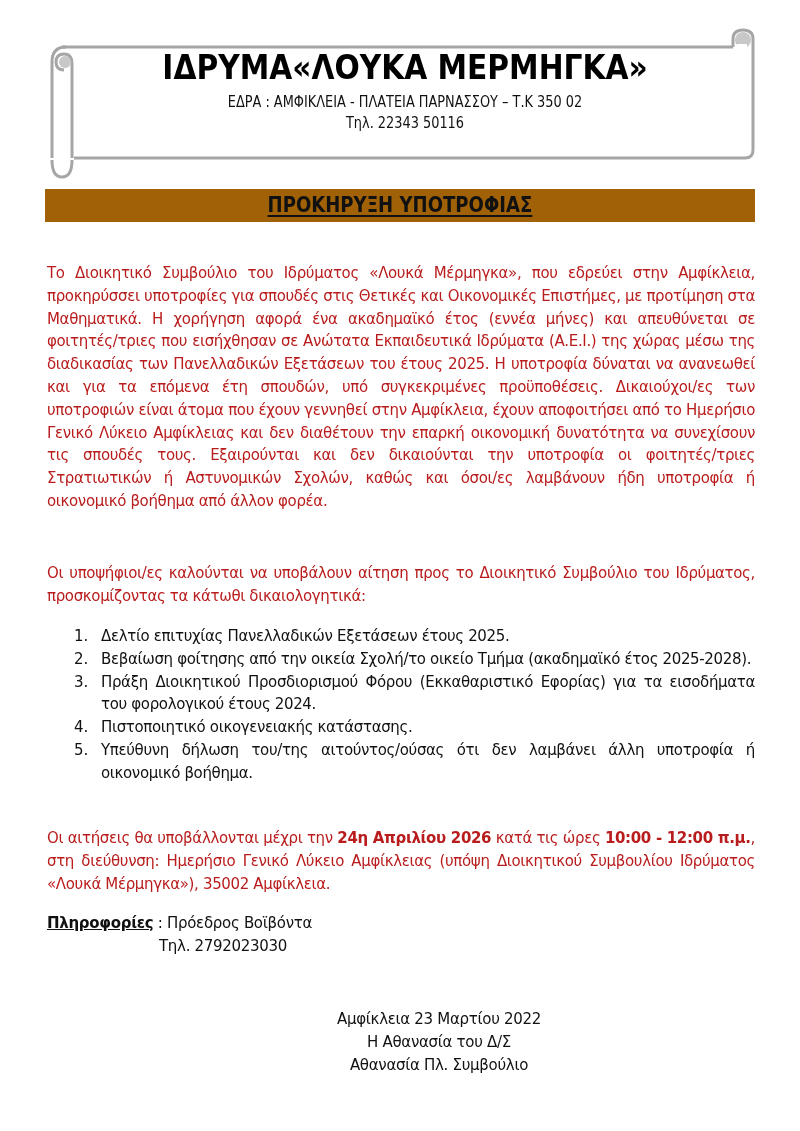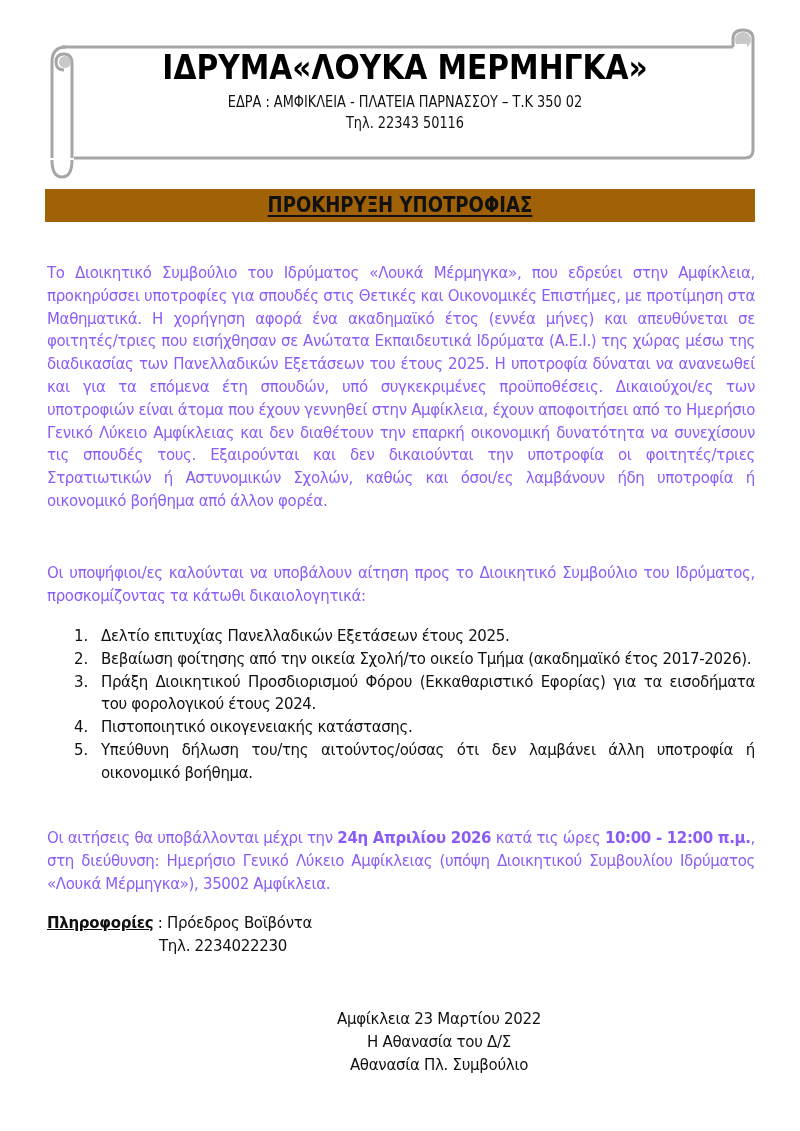--- a/index.html
+++ b/index.html
@@ -82,21 +82,21 @@
       white-space: nowrap;
     }
     
     .body {
       position: absolute;
       left: 47px;
       width: 708px;
       font-family: "DejaVu Sans", sans-serif;
       font-size: 15px;
       line-height: 22.8px;
-      color: #8b5cf6;
+      color: #b91c1c;
     }
     .para {
       text-align: justify;
       text-align-last: left;
       margin: 0;
       letter-spacing: -0.35px;
       word-spacing: 0px;
     }
     .p1 { top: 262px; }
     .p2 { top: 562px; }
@@ -205,21 +205,21 @@
     <p class="para">Οι υποψήφιοι/ες καλούνται να υποβάλουν αίτηση προς το Διοικητικό Συμβούλιο του Ιδρύματος, προσκομίζοντας τα κάτωθι δικαιολογητικά:</p>
   </div>
 
   <ol class="req-list">
     <li class="req-item">
       <span class="req-num">1.</span>
       <span class="req-text">Δελτίο επιτυχίας Πανελλαδικών Εξετάσεων έτους 2025.</span>
     </li>
     <li class="req-item">
       <span class="req-num">2.</span>
-      <span class="req-text">Βεβαίωση φοίτησης από την οικεία Σχολή/το οικείο Τμήμα (ακαδημαϊκό έτος 2017-2026).</span>
+      <span class="req-text">Βεβαίωση φοίτησης από την οικεία Σχολή/το οικείο Τμήμα (ακαδημαϊκό έτος 2025-2028).</span>
     </li>
     <li class="req-item">
       <span class="req-num">3.</span>
       <span class="req-text">Πράξη Διοικητικού Προσδιορισμού Φόρου (Εκκαθαριστικό Εφορίας) για τα εισοδήματα του φορολογικού έτους 2024.</span>
     </li>
     <li class="req-item">
       <span class="req-num">4.</span>
       <span class="req-text">Πιστοποιητικό οικογενειακής κατάστασης.</span>
     </li>
     <li class="req-item">
@@ -228,21 +228,21 @@
     </li>
   </ol>
 
   <div class="body p3">
     <p class="para"><span>Οι αιτήσεις θα υποβάλλονται μέχρι την </span><b class="bold-inline">24η Απριλίου 2026</b><span> κατά τις ώρες </span><b class="bold-inline">10:00 - 12:00 π.μ.</b><span>, στη διεύθυνση: Ημερήσιο Γενικό Λύκειο Αμφίκλειας (υπόψη Διοικητικού Συμβουλίου Ιδρύματος «Λουκά Μέρμηγκα»), 35002 Αμφίκλεια.</span></p>
   </div>
 
   <div class="info">
     <span class="info-label">Πληροφορίες</span><span> : </span><span>Πρόεδρος Βοϊβόντα</span>
   </div>
-  <div class="info-phone">Τηλ. 2234022230</div>
+  <div class="info-phone">Τηλ. 2792023030</div>
 
   <div class="signature">
     <div>Αμφίκλεια 23 Μαρτίου 2022</div>
     <div>Η Αθανασία του Δ/Σ</div>
     <div>Αθανασία Πλ. Συμβούλιο</div>
   </div>
 
 </div>
 
 </body></html>

